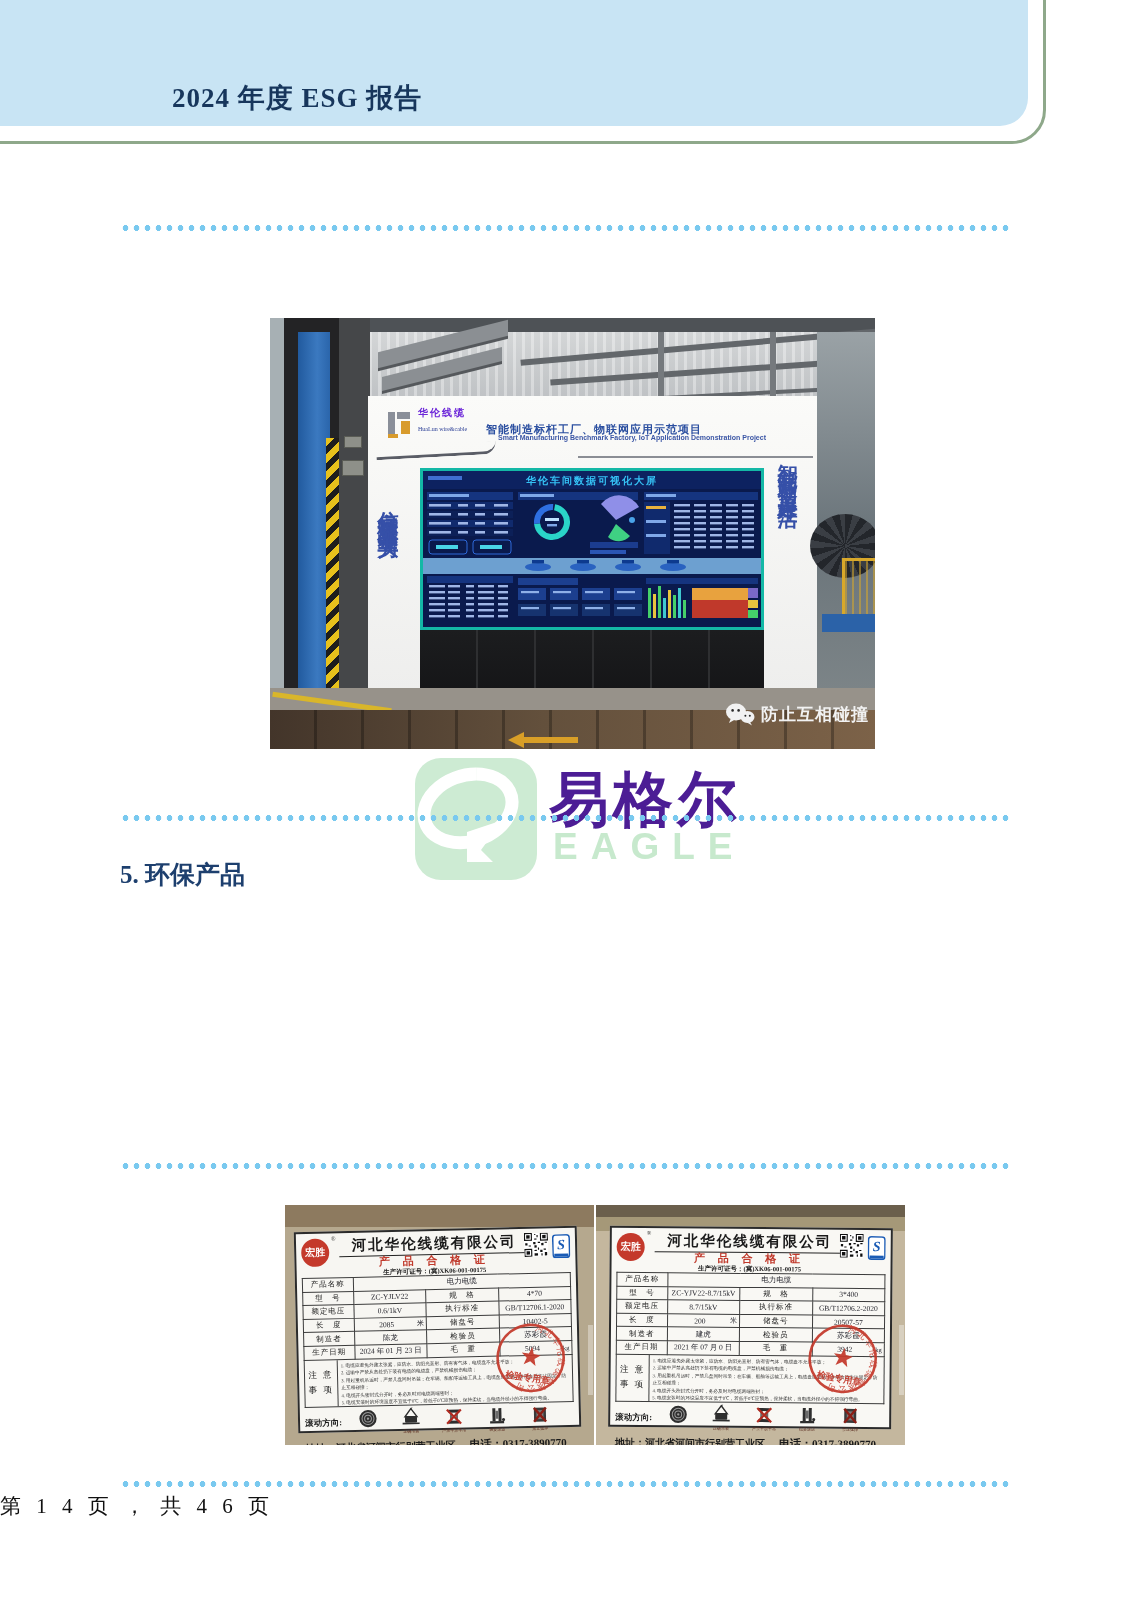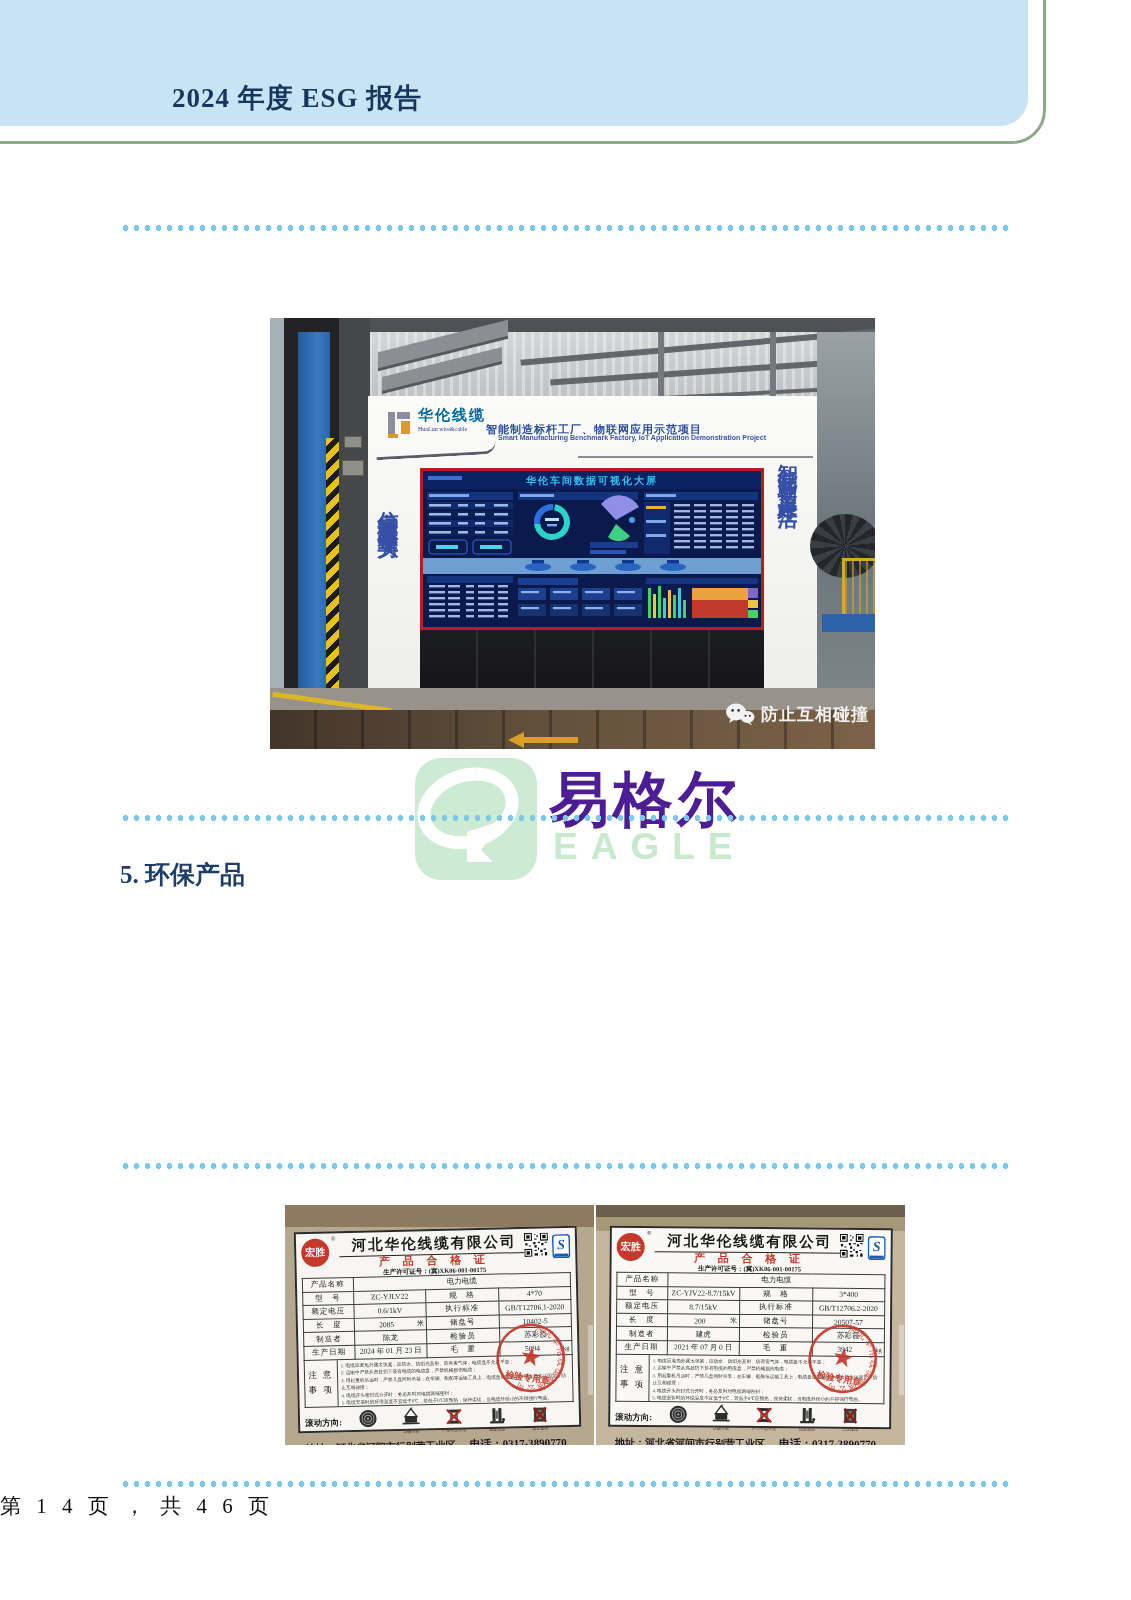--- a/index.html
+++ b/index.html
@@ -32,35 +32,35 @@
   .hazard{position:absolute;left:56px;top:120px;width:13px;height:250px;
         background:repeating-linear-gradient(135deg,#e7c11c 0 6px,#1d1d1d 6px 12px);}
   .darkwall{position:absolute;left:69px;top:0;width:31px;height:382px;background:#454749;}
   .wallbox{position:absolute;background:#8e9089;border:1px solid #5a5c55;}
   .banner-strip{position:absolute;background:#8b8f93;transform:skewY(-14deg);
         box-shadow:0 3px 0 #55585c;}
   .signboard{position:absolute;left:98px;top:78px;width:449px;height:340px;
         background:linear-gradient(180deg,#fbfbf9,#ececeb);}
   .sign-head{position:absolute;left:98px;top:82px;width:449px;height:72px;}
   .logo-mark{position:absolute;left:18px;top:10px;}
-  .logo-cn{position:absolute;left:50px;top:6px;font-size:15px;font-weight:bold;color:#0369a1;letter-spacing:2px;}
+  .logo-cn{position:absolute;left:50px;top:6px;font-size:10px;font-weight:bold;color:#6d28d9;letter-spacing:2px;}
   .logo-en{position:absolute;left:50px;top:26px;font-size:6px;color:#2b3f96;}
   .swoosh{position:absolute;left:8px;top:44px;width:120px;height:10px;
         border-bottom:3px solid #5a5d66;border-radius:0 0 60px 0;transform:rotate(-3deg);}
   .banner-title{position:absolute;left:118px;top:22px;width:330px;font-size:11px;font-weight:bold;
         color:#2b4fa0;letter-spacing:1px;font-family:"Liberation Sans",sans-serif;}
   .banner-sub{position:absolute;left:130px;top:34px;width:320px;font-size:7px;font-weight:bold;
         color:#3a55a5;font-family:"Liberation Sans",sans-serif;}
   .banner-line{position:absolute;left:210px;top:56px;width:235px;border-top:2px solid #8a8d94;}
   .vslogan{position:absolute;writing-mode:vertical-rl;text-orientation:upright;
         color:#3650a8;font-weight:bold;font-family:"Liberation Sans",sans-serif;}
   .vleft{left:104px;top:176px;font-size:21px;letter-spacing:3px;}
   .vright{left:505px;top:130px;font-size:20px;letter-spacing:5px;}
   .screenbezel{position:absolute;left:150px;top:150px;width:344px;height:162px;
-        background:#b91c1c;padding:0;}
+        background:#14b8a6;padding:0;}
   .cabinet{position:absolute;left:150px;top:312px;width:344px;height:106px;
         background:linear-gradient(180deg,#1c1d1f,#101012);}
   .cab-seam{position:absolute;top:0;width:2px;height:106px;background:#2e2f31;}
   .rightscene{position:absolute;left:547px;top:14px;width:58px;height:368px;
         background:linear-gradient(180deg,#9aa2a6,#6a747a 55%,#7d8588);}
   .reel{position:absolute;left:540px;top:196px;width:70px;height:64px;border-radius:50%;
         background:repeating-conic-gradient(#23262b 0 14deg,#3a3e44 14deg 28deg);}
   .cage{position:absolute;left:572px;top:240px;width:33px;height:56px;
         border:3px solid #d8a82a;
         background:repeating-linear-gradient(90deg,rgba(216,168,42,.55) 0 2px,transparent 2px 7px);}

